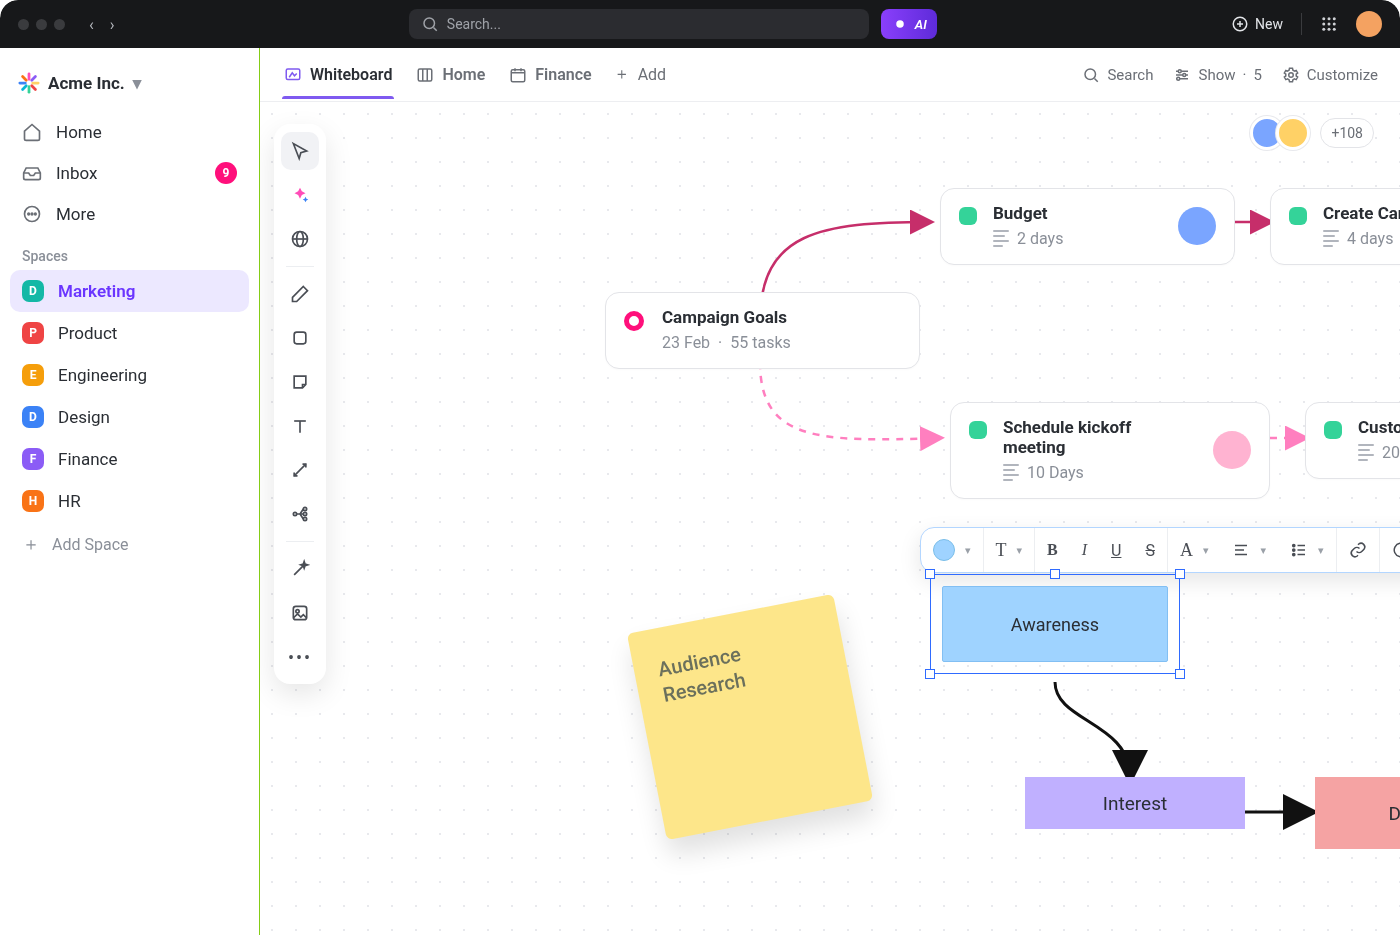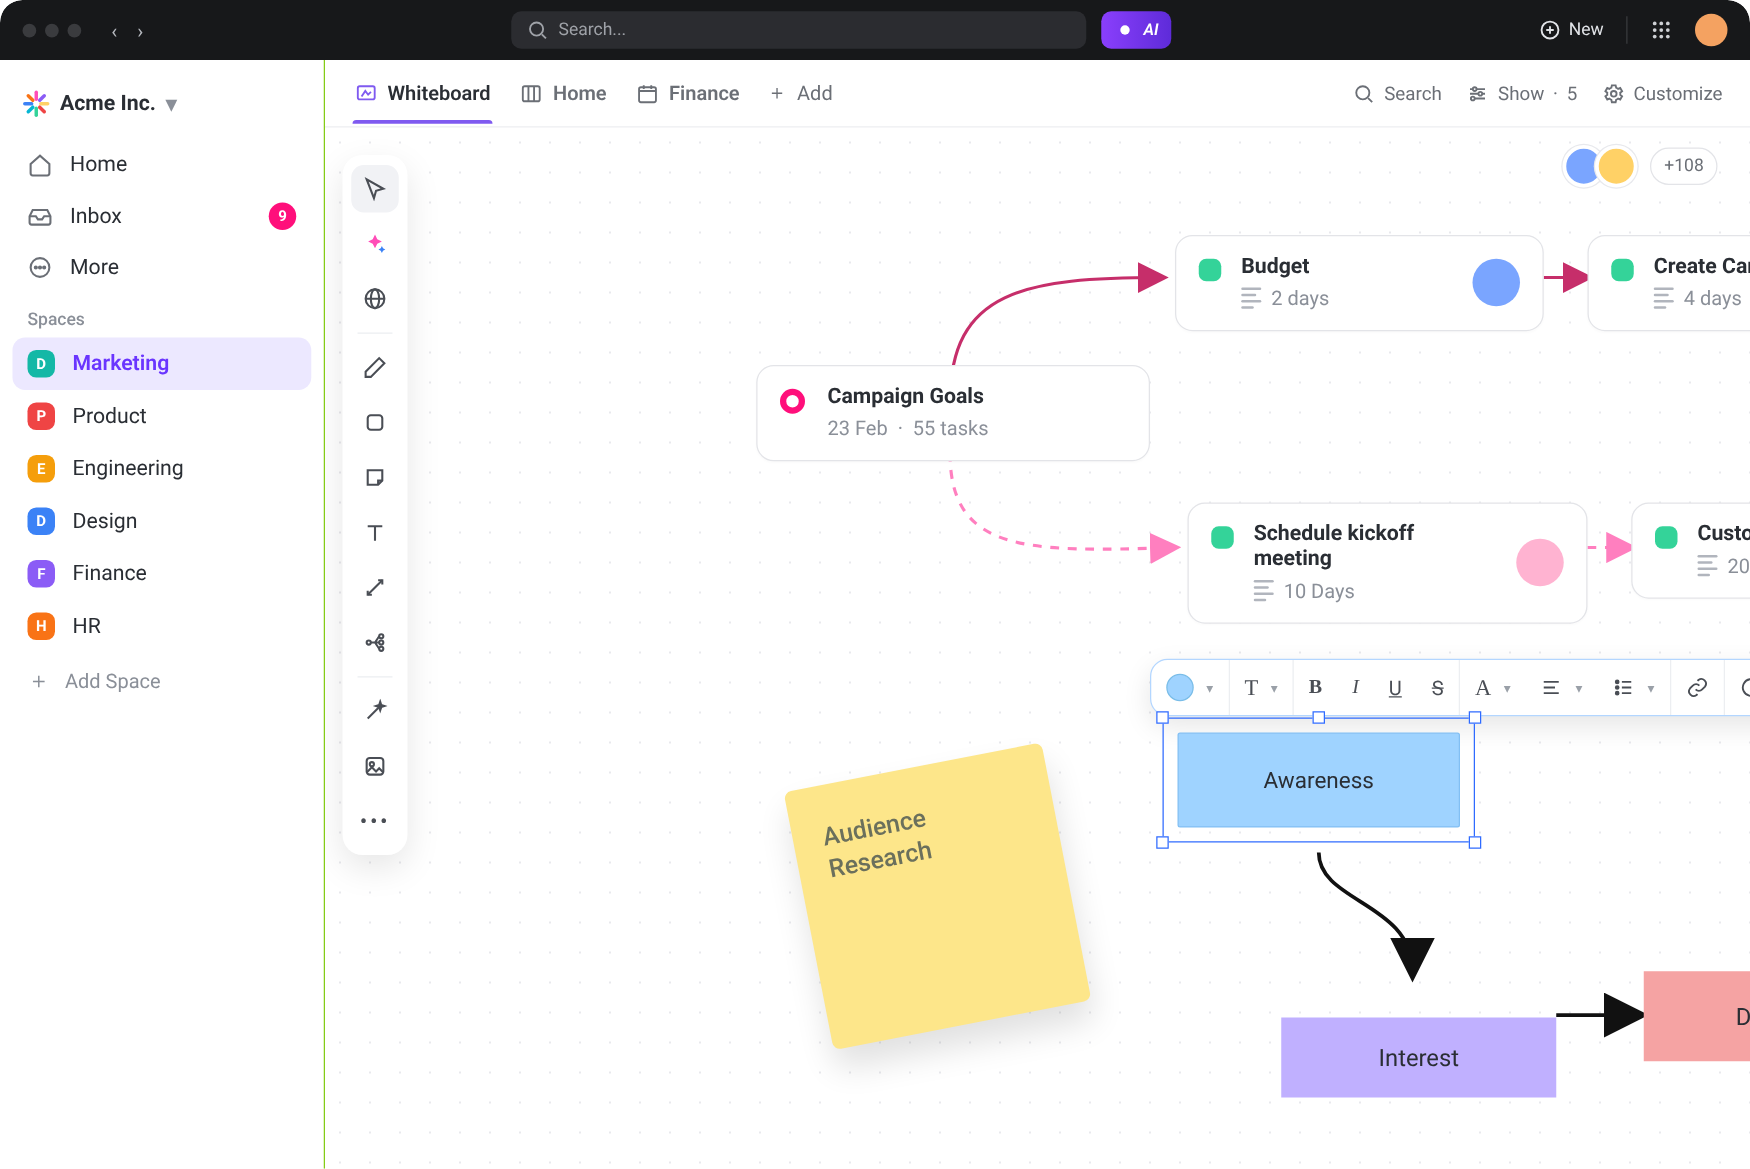--- a/index.html
+++ b/index.html
@@ -651,21 +651,21 @@
       <div class="shape-sel-wrap" style="left:670px; top:472px; width:250px; height:100px;">
         <div class="sel-frame"></div>
         <div class="sel-handle tl"></div>
         <div class="sel-handle tr"></div>
         <div class="sel-handle bl"></div>
         <div class="sel-handle br"></div>
         <div class="sel-handle tm"></div>
         <div class="shape-awareness">Awareness</div>
       </div>
 
-      <div class="shape-box shape-interest" style="left:765px; top:675px; width:220px; height:64px;margin-top:37px;">
+      <div class="shape-box shape-interest" style="left:765px; top:675px; width:220px; height:52px;">
         <span>Interest</span>
       </div>
 
       <div class="shape-box shape-decision" style="left:1055px; top:675px; width:220px; height:72px;">
         <span>Decision</span>
       </div>
 
     </div>
   </main>
 </div>

